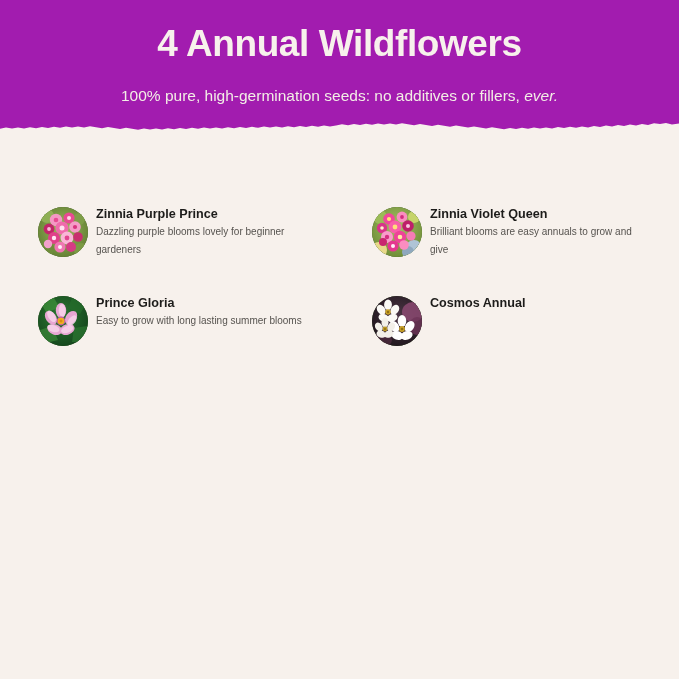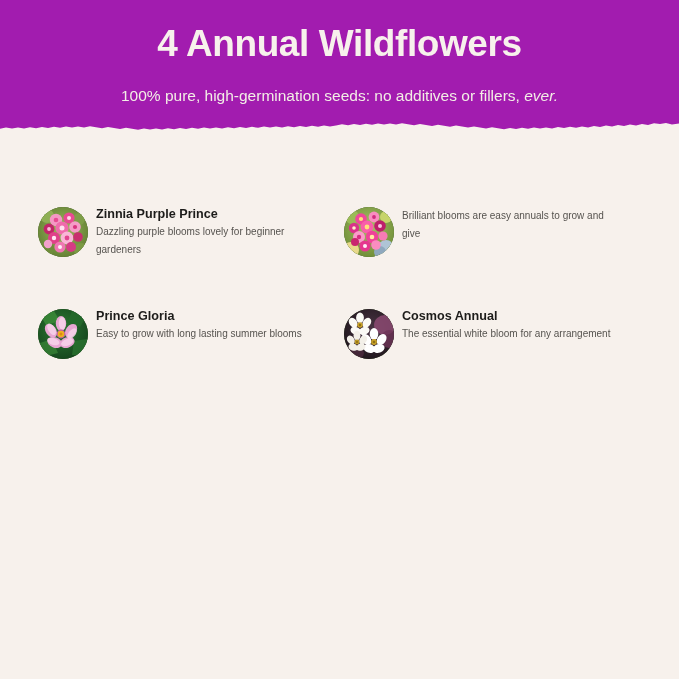--- a/index.html
+++ b/index.html
@@ -71,20 +71,21 @@
     position: absolute;
     top: 198px;
     left: 0;
     width: 679px;
     display: grid;
     grid-template-columns: 306px 306px;
     column-gap: 0px;
     row-gap: 41px;
     padding-left: 38px;
     box-sizing: border-box;
+    gap: 28px;
   }
   .item {
     display: flex;
     align-items: flex-start;
     gap: 0px;
   }
   .thumb {
     flex: 0 0 auto;
     width: 50px;
     height: 50px;
@@ -231,20 +232,21 @@
           <circle cx="28" cy="30" r="2.3" fill="#FFEBA2"></circle>
           <circle cx="39" cy="29" r="4.6" fill="#F77BB5"></circle>
           <circle cx="21" cy="39" r="5.6" fill="#E5378F"></circle>
           <circle cx="21" cy="39" r="2" fill="#FFEFF7"></circle>
           <circle cx="32" cy="38" r="4.8" fill="#FA8DC0"></circle>
           <circle cx="11" cy="35" r="4" fill="#C9266F"></circle>
         </g>
       </svg>
     </div>
     <div class="item-text">
+      <div class="item-name">Zinnia Violet Queen</div>
       <div class="item-desc">Brilliant blooms are easy annuals to grow and give</div>
     </div>
   </div>
 
   <div class="item">
     <div class="thumb">
       <svg viewBox="0 0 50 50">
         <defs>
           <radialGradient id="g3bg" cx="45%" cy="40%" r="70%">
             <stop offset="0%" stop-color="#2C7A33"></stop>
@@ -326,17 +328,16 @@
             <ellipse cx="-3.8" cy="5.2" rx="3.5" ry="4.8" transform="rotate(216)"></ellipse>
             <ellipse cx="-6.1" cy="-2" rx="3.5" ry="4.8" transform="rotate(288)"></ellipse>
           </g>
           <circle cx="0" cy="0" r="2.4" fill="#BE9A24"></circle>
           <circle cx="0" cy="0" r="1.1" fill="#8F7015"></circle>
         </g>
       </svg>
     </div>
     <div class="item-text">
       <div class="item-name">Cosmos Annual</div>
-      <div class="item-desc">The essential white bloom for any arrangement</div>
     </div>
   </div>
 
 </div>
 
 </body></html>

